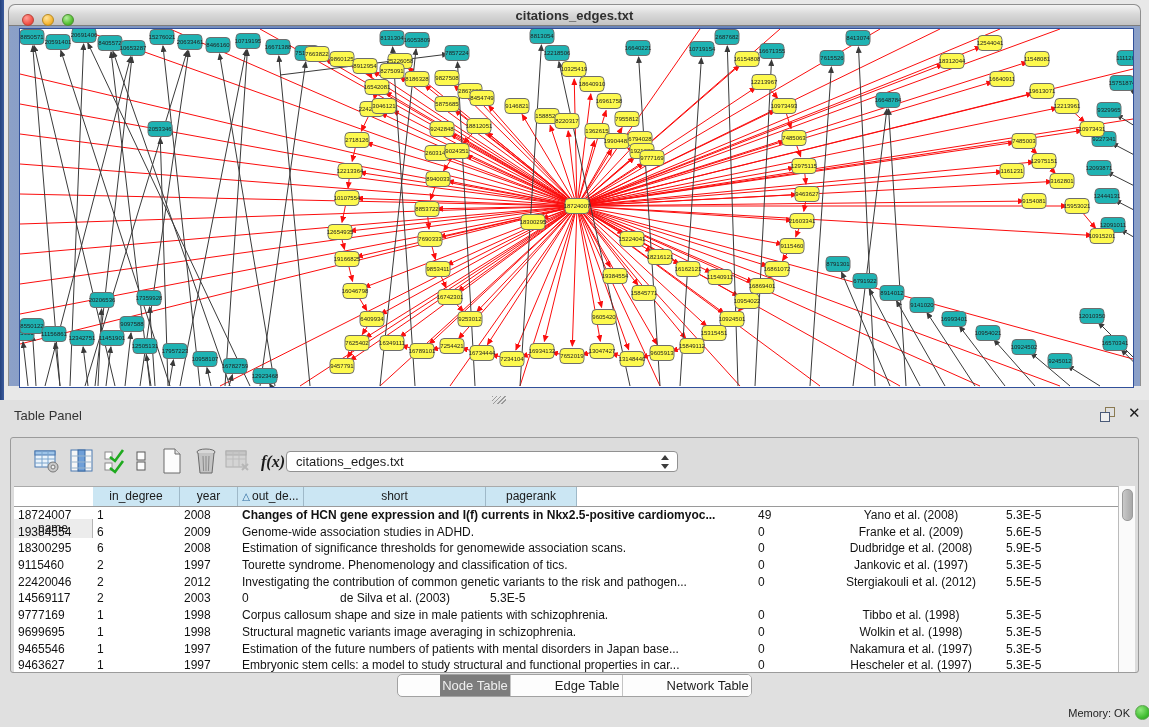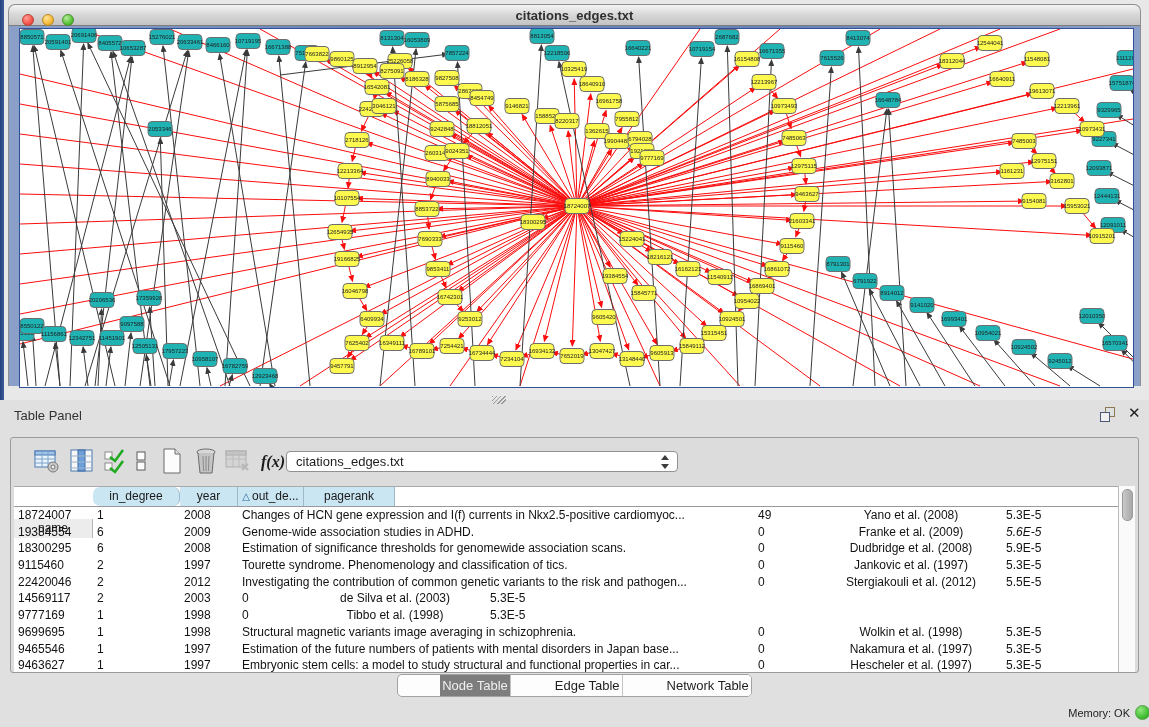--- a/index.html
+++ b/index.html
@@ -983,43 +983,44 @@
           <span class="combo-arrows">
               <span class="up"></span>
               <span class="dn"></span>
             </span>
         </div>
       </div>
 
       <div id="grid">
         <div id="grid-header">
             <div class="hcell gray" style="width: 79px;">name</div>
-            <div class="hcell" style="width: 87px; border-radius: 7px;">in_degree</div>
+            <div class="hcell" style="width: 87px;">in_degree</div>
             <div class="hcell" style="width: 58px;">year</div>
             <div class="hcell" style="width: 66px;"><span class="sort-tri">△</span>out_de...</div>
+            <div class="hcell" style="width: 182px;">short</div>
             <div class="hcell" style="width: 91px;">pagerank</div>
           </div>
         <div id="grid-body">
             <div class="trow">
               <div class="tcell" style="width: 79px;">18724007</div>
               <div class="tcell" style="width: 87px;">1</div>
               <div class="tcell" style="width: 58px;">2008</div>
-              <div class="tcell" style="width: 516px;">Changes of HCN gene expression and I(f) currents in Nkx2.5-positive cardiomyoc...</div>
+              <div class="tcell" style="width: 516px; font-weight: bold;">Changes of HCN gene expression and I(f) currents in Nkx2.5-positive cardiomyoc...</div>
               <div class="tcell" style="width: 66px;">49</div>
               <div class="tcell al-c" style="width: 182px;">Yano et al. (2008)</div>
               <div class="tcell" style="width: 91px;">5.3E-5</div>
             </div>
             <div class="trow">
               <div class="tcell" style="width: 79px;">19384554</div>
               <div class="tcell" style="width: 87px;">6</div>
               <div class="tcell" style="width: 58px;">2009</div>
               <div class="tcell" style="width: 516px;">Genome-wide association studies in ADHD.</div>
               <div class="tcell" style="width: 66px;">0</div>
               <div class="tcell al-c" style="width: 182px;">Franke et al. (2009)</div>
-              <div class="tcell" style="width: 91px; font-style: italic;">5.6E-5</div>
+              <div class="tcell" style="width: 91px;">5.6E-5</div>
             </div>
             <div class="trow">
               <div class="tcell" style="width: 79px;">18300295</div>
               <div class="tcell" style="width: 87px;">6</div>
               <div class="tcell" style="width: 58px;">2008</div>
               <div class="tcell" style="width: 516px;">Estimation of significance thresholds for genomewide association scans.</div>
               <div class="tcell" style="width: 66px;">0</div>
               <div class="tcell al-c" style="width: 182px;">Dudbridge et al. (2008)</div>
               <div class="tcell" style="width: 91px;">5.9E-5</div>
             </div>
@@ -1046,20 +1047,21 @@
               <div class="tcell" style="width: 87px;">2</div>
               <div class="tcell" style="width: 58px;">2003</div>
               <div class="tcell" style="width: 66px;">0</div>
               <div class="tcell al-c" style="width: 182px;">de Silva et al. (2003)</div>
               <div class="tcell" style="width: 91px;">5.3E-5</div>
             </div>
             <div class="trow">
               <div class="tcell" style="width: 79px;">9777169</div>
               <div class="tcell" style="width: 87px;">1</div>
               <div class="tcell" style="width: 58px;">1998</div>
+              <div class="tcell" style="width: 516px;">Corpus callosum shape and size in male patients with schizophrenia.</div>
               <div class="tcell" style="width: 66px;">0</div>
               <div class="tcell al-c" style="width: 182px;">Tibbo et al. (1998)</div>
               <div class="tcell" style="width: 91px;">5.3E-5</div>
             </div>
             <div class="trow">
               <div class="tcell" style="width: 79px;">9699695</div>
               <div class="tcell" style="width: 87px;">1</div>
               <div class="tcell" style="width: 58px;">1998</div>
               <div class="tcell" style="width: 516px;">Structural magnetic variants image averaging in schizophrenia.</div>
               <div class="tcell" style="width: 66px;">0</div>

